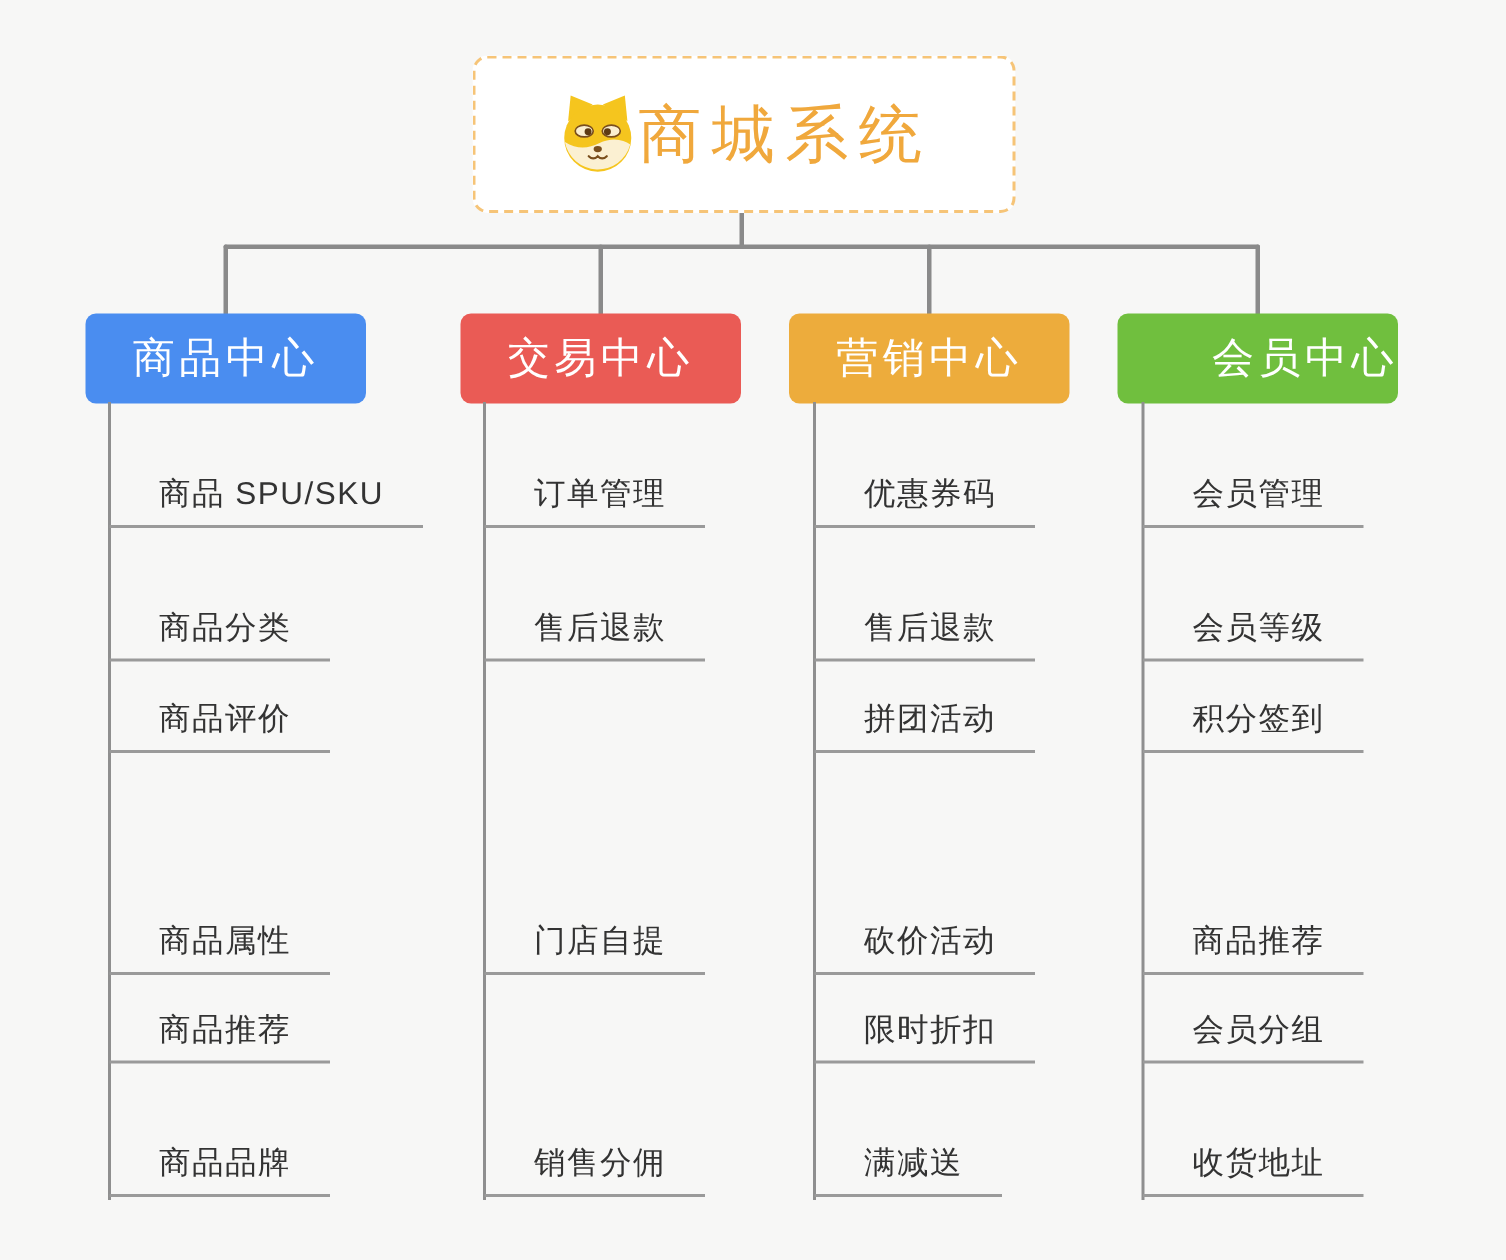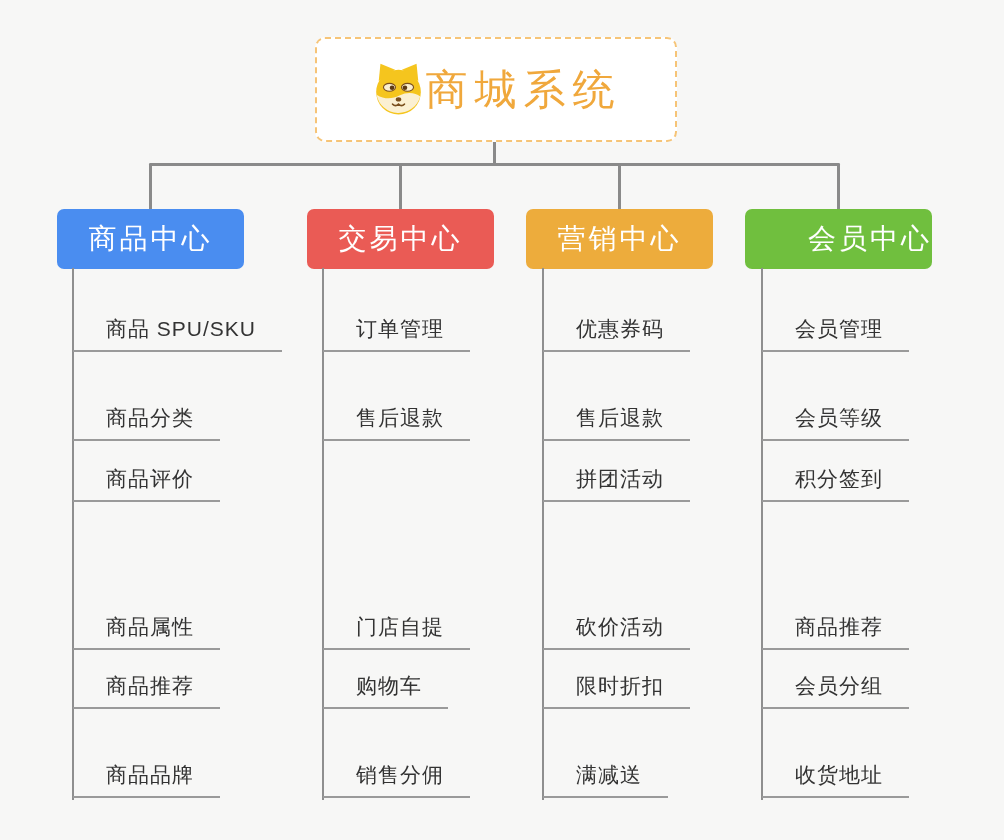--- a/index.html
+++ b/index.html
@@ -172,23 +172,20 @@
 
   <div class="child-row col2 r1">
       <span>订单管理</span>
     </div>
   <div class="child-row col2 r2">
       <span>售后退款</span>
     </div>
   <div class="child-row col2 r4">
       <span>门店自提</span>
     </div>
-  <div class="child-row col2 r5">
-      <span>购物车</span>
-    </div>
   <div class="child-row col2 r6">
       <span>销售分佣</span>
     </div>
 
   <div class="child-row col3 r1">
       <span>优惠券码</span>
     </div>
   <div class="child-row col3 r2">
       <span>售后退款</span>
     </div>

